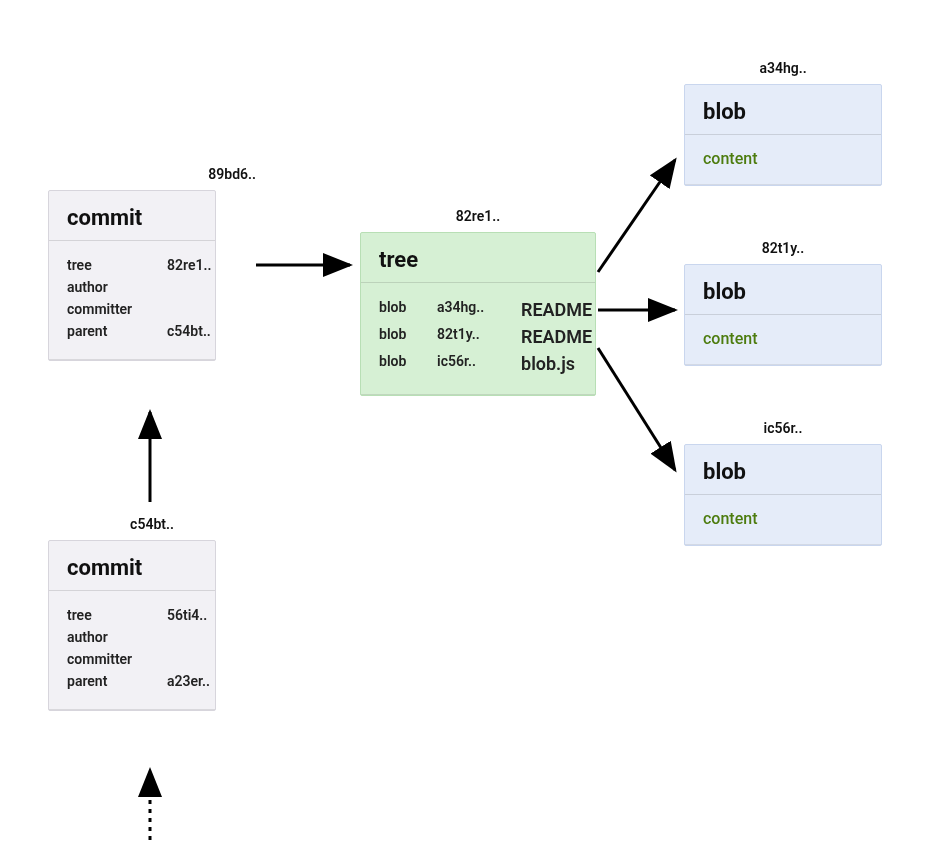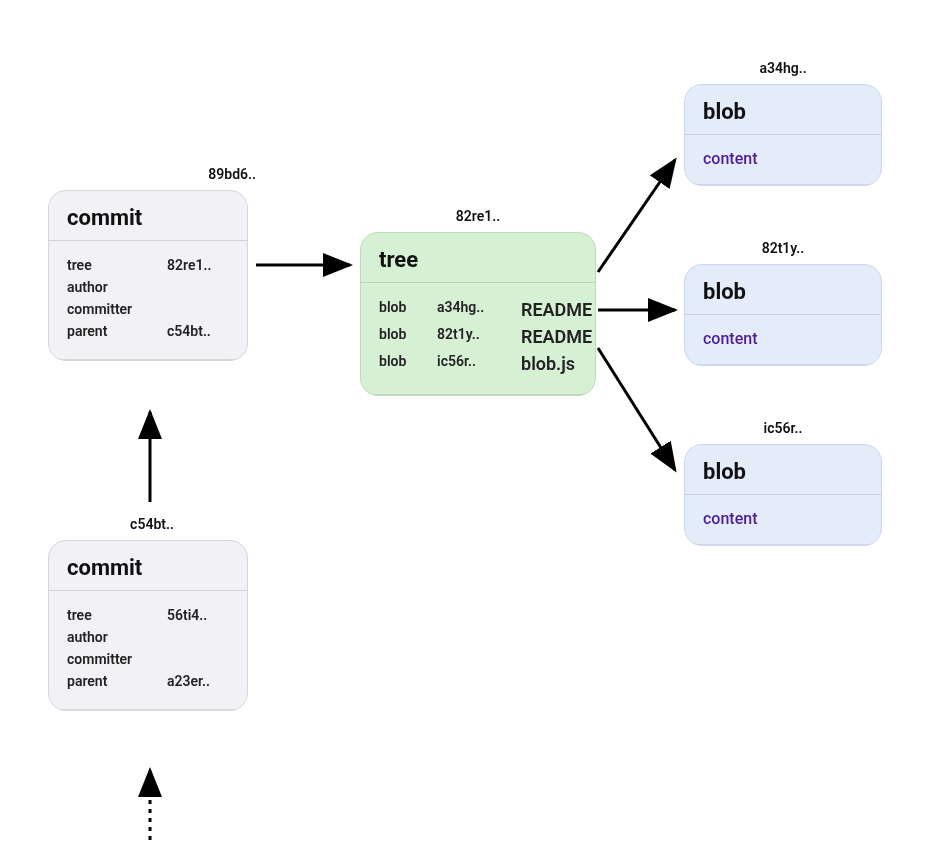--- a/index.html
+++ b/index.html
@@ -19,28 +19,28 @@
   }
   .hash-label {
     position: absolute;
     font-size: 14px;
     font-weight: 600;
     color: #111;
     text-align: center;
   }
   .box {
     position: absolute;
-    border-radius: 18px;
+    border-radius: 2px;
     padding: 0;
     overflow: hidden;
   }
   .box-commit {
     background: #f2f1f5;
     border: 1px solid #d7d5dc;
-    width: 200px;
+    width: 168px;
   }
   .box-tree {
     background: #d6f0d4;
     border: 1px solid #b8dfb5;
     width: 236px;
   }
   .box-blob {
     background: #e5ecf9;
     border: 1px solid #c9d6ee;
     width: 198px;
@@ -66,21 +66,21 @@
     margin: 6px 0;
     gap: 14px;
   }
   .kv-key { width: 86px; flex: 0 0 auto; }
   .kv-val { flex: 1 1 auto; }
   .tr-type { width: 44px; flex: 0 0 auto; }
   .tr-hash { width: 70px; flex: 0 0 auto; }
   .tr-name { flex: 1 1 auto; font-size: 18px; display:flex; align-items:center;}
   .blob-content {
     font-size: 16px;
-    color: #4c1d95;
+    color: #4d7c0f;
     padding: 14px 18px 16px 18px;
     border-bottom: 1px solid rgba(0,0,0,0.08);
     font-weight: 500;
   }
   svg.arrows {
     position: absolute;
     top: 0; left: 0;
     width: 933px; height: 852px;
     pointer-events: none;
   }

